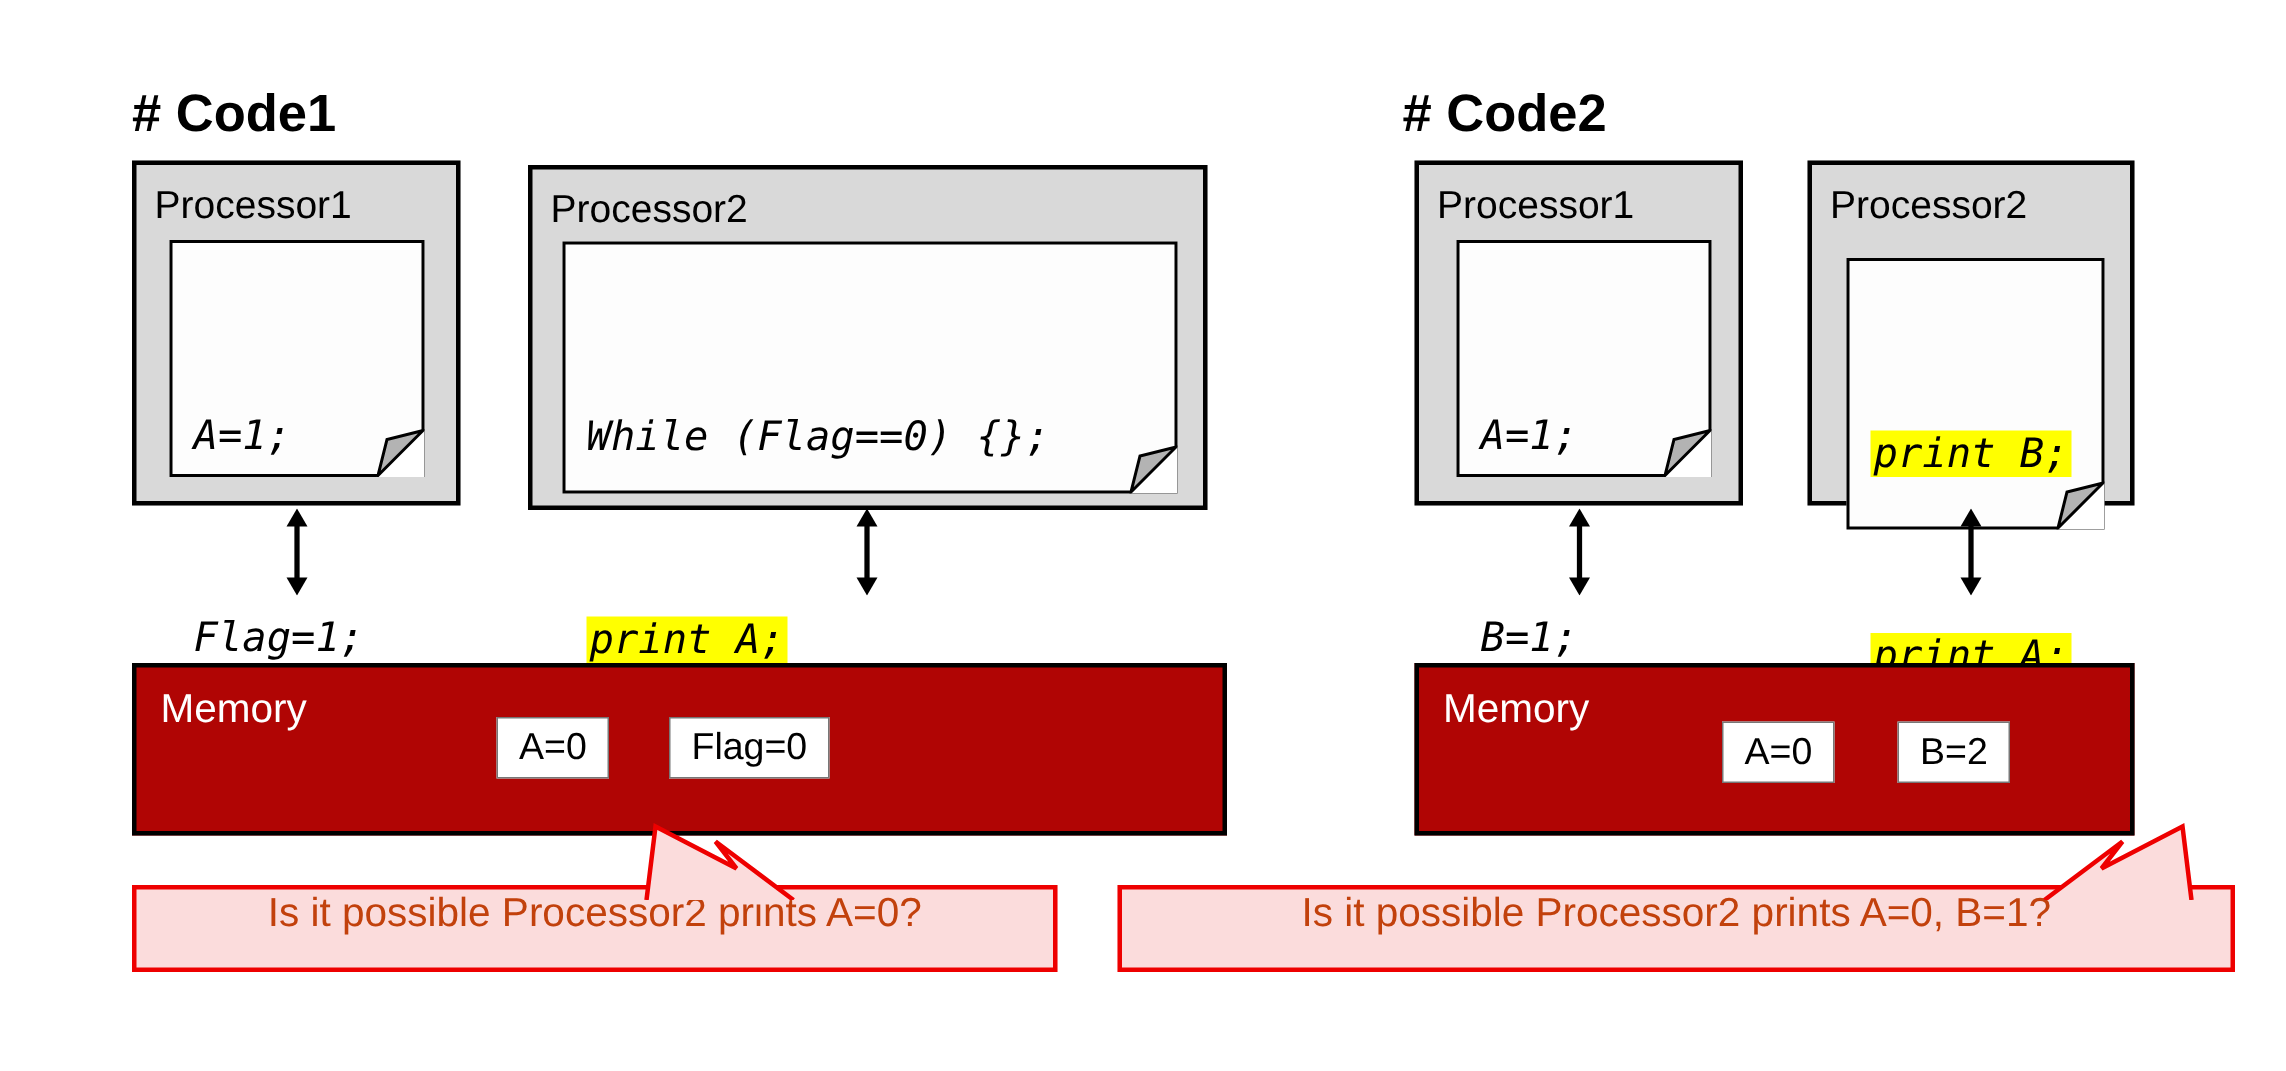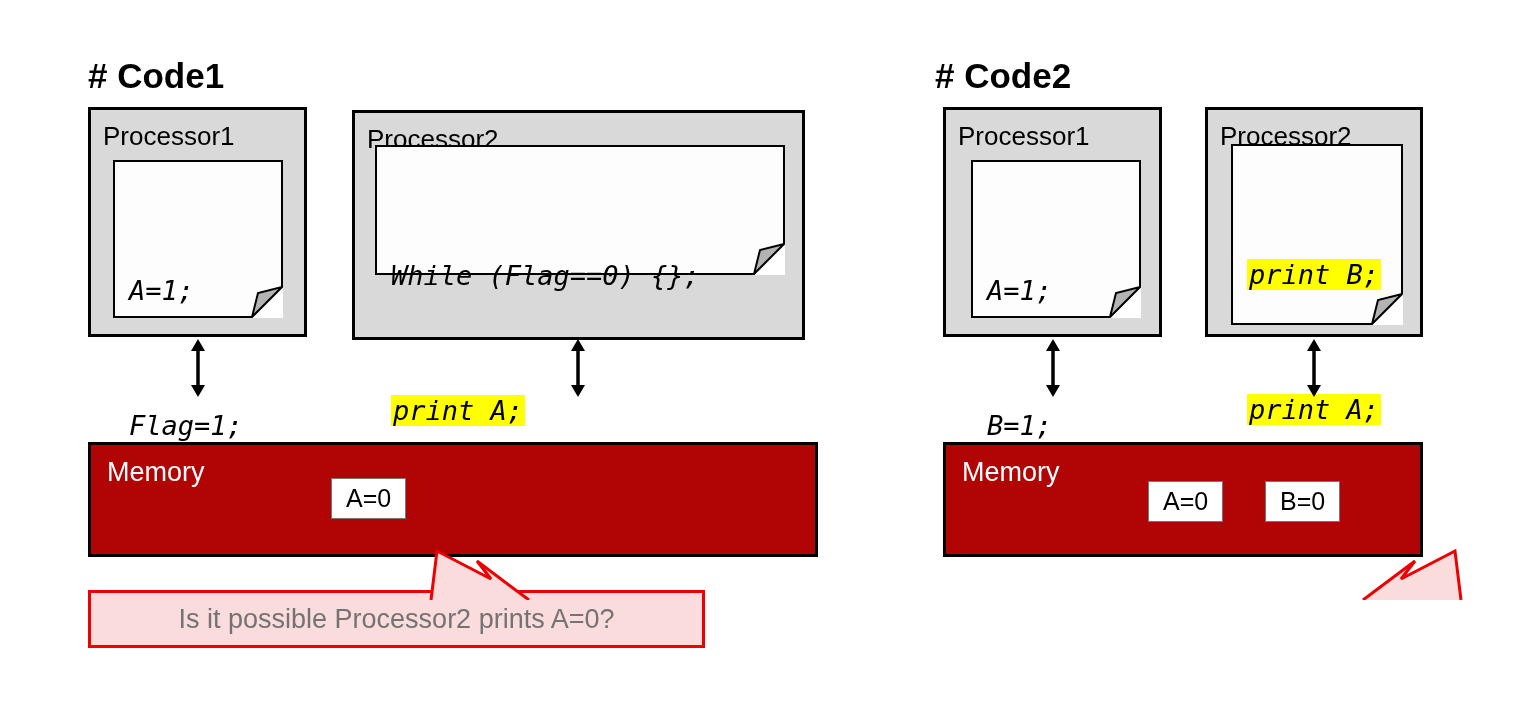--- a/index.html
+++ b/index.html
@@ -19,22 +19,22 @@
   .fold { position:absolute; right:-2px; bottom:-2px; }
 
   .arrow { position:absolute; }
 
   .memory { position:absolute; background:#b00504; border:3px solid #000;margin-top:44px; }
   .mem-label { position:absolute; left:16px; top:12px; color:#ffffff; font-size:27px; }
   .mem-cell { position:absolute; background:#ffffff; border:1px solid #777;
               font-size:25px; color:#000; padding:5px 14px; }
 
   .bubble { position:absolute; background:#fbdcdc; border:3px solid #ee0000;
-            display:flex; align-items:center; justify-content:center;
-            font-size:27px; color:#737373; }
+            display:flex; justify-content:center;
+            font-size:27px; color:#c2410c; }
   .tail { position:absolute; }
 </style>
 </head>
 <body>
 
 <div class="canvas">
 
   <div class="panel-title" style="left:88px;top:56px"># Code1</div>
 
   <div class="proc-box" style="left:88px;top:107px;width:219px;height:230px">
@@ -46,21 +46,21 @@
       </div>
       <svg class="fold" width="32" height="32" viewBox="0 0 32 32">
         <polygon points="0,32 32,32 32,0" fill="#ffffff"></polygon>
         <polygon points="1,31 31,1 7,7" fill="#b3b3b3" stroke="#000" stroke-width="2"></polygon>
       </svg>
     </div>
   </div>
 
   <div class="proc-box" style="left:352px;top:110px;width:453px;height:230px">
     <div class="proc-name">Processor2</div>
-    <div class="note-card" style="left:20px;top:32px;width:410px;height:130px">
+    <div class="note-card" style="left:20px;top:48px;width:410px;height:168px">
       <div class="code">
         <div class="code-line">While (Flag==0) {};</div>
         <div class="code-line"><span class="hl">print A;</span></div>
       </div>
       <svg class="fold" width="32" height="32" viewBox="0 0 32 32">
         <polygon points="0,32 32,32 32,0" fill="#ffffff"></polygon>
         <polygon points="1,31 31,1 7,7" fill="#b3b3b3" stroke="#000" stroke-width="2"></polygon>
       </svg>
     </div>
   </div>
@@ -72,20 +72,21 @@
   </svg>
   <svg class="arrow" style="left:567px;top:339px" width="22" height="58" viewBox="0 0 22 58">
     <line x1="11" y1="9" x2="11" y2="49" stroke="#000" stroke-width="3.5"></line>
     <polygon points="11,0 4,12 18,12" fill="#000"></polygon>
     <polygon points="11,58 4,46 18,46" fill="#000"></polygon>
   </svg>
 
   <div class="memory" style="left:88px;top:398px;width:730px;height:115px">
     <div class="mem-label">Memory</div>
     <div class="mem-cell" style="left:240px;top:33px">A=0</div>
+    <div class="mem-cell" style="left:355px;top:33px">Flag=0</div>
   </div>
 
   <div class="bubble" style="left:88px;top:590px;width:617px;height:58px">
     <span>Is it possible Processor2 prints A=0?</span>
   </div>
   <svg class="tail" style="left:425px;top:545px" width="115" height="55" viewBox="0 0 115 55">
     <path d="M6,55 L12,6 L66,34 L52,16 L104,55" fill="#fbdcdc" stroke="#ee0000" stroke-width="3"></path>
   </svg>
 
   <div class="panel-title" style="left:935px;top:56px"># Code2</div>
@@ -99,21 +100,21 @@
       </div>
       <svg class="fold" width="32" height="32" viewBox="0 0 32 32">
         <polygon points="0,32 32,32 32,0" fill="#ffffff"></polygon>
         <polygon points="1,31 31,1 7,7" fill="#b3b3b3" stroke="#000" stroke-width="2"></polygon>
       </svg>
     </div>
   </div>
 
   <div class="proc-box" style="left:1205px;top:107px;width:218px;height:230px">
     <div class="proc-name">Processor2</div>
-    <div class="note-card" style="left:23px;top:34px;width:172px;height:181px">
+    <div class="note-card" style="left:23px;top:62px;width:172px;height:181px">
       <div class="code">
         <div class="code-line"><span class="hl">print B;</span></div>
         <div class="code-line"><span class="hl">print A;</span></div>
       </div>
       <svg class="fold" width="32" height="32" viewBox="0 0 32 32">
         <polygon points="0,32 32,32 32,0" fill="#ffffff"></polygon>
         <polygon points="1,31 31,1 7,7" fill="#b3b3b3" stroke="#000" stroke-width="2"></polygon>
       </svg>
     </div>
   </div>
@@ -125,20 +126,23 @@
   </svg>
   <svg class="arrow" style="left:1303px;top:339px" width="22" height="58" viewBox="0 0 22 58">
     <line x1="11" y1="9" x2="11" y2="49" stroke="#000" stroke-width="3.5"></line>
     <polygon points="11,0 4,12 18,12" fill="#000"></polygon>
     <polygon points="11,58 4,46 18,46" fill="#000"></polygon>
   </svg>
 
   <div class="memory" style="left:943px;top:398px;width:480px;height:115px">
     <div class="mem-label">Memory</div>
     <div class="mem-cell" style="left:202px;top:36px">A=0</div>
-    <div class="mem-cell" style="left:319px;top:36px">B=0</div>
+    <div class="mem-cell" style="left:319px;top:36px">B=2</div>
   </div>
 
+  <div class="bubble" style="left:745px;top:590px;width:745px;height:58px">
+    <span>Is it possible Processor2 prints A=0, B=1?</span>
+  </div>
   <svg class="tail" style="left:1352px;top:545px" width="115" height="55" viewBox="0 0 115 55">
     <path d="M109,55 L103,6 L49,34 L63,16 L11,55" fill="#fbdcdc" stroke="#ee0000" stroke-width="3"></path>
   </svg>
 
 </div>
 
 </body></html>

